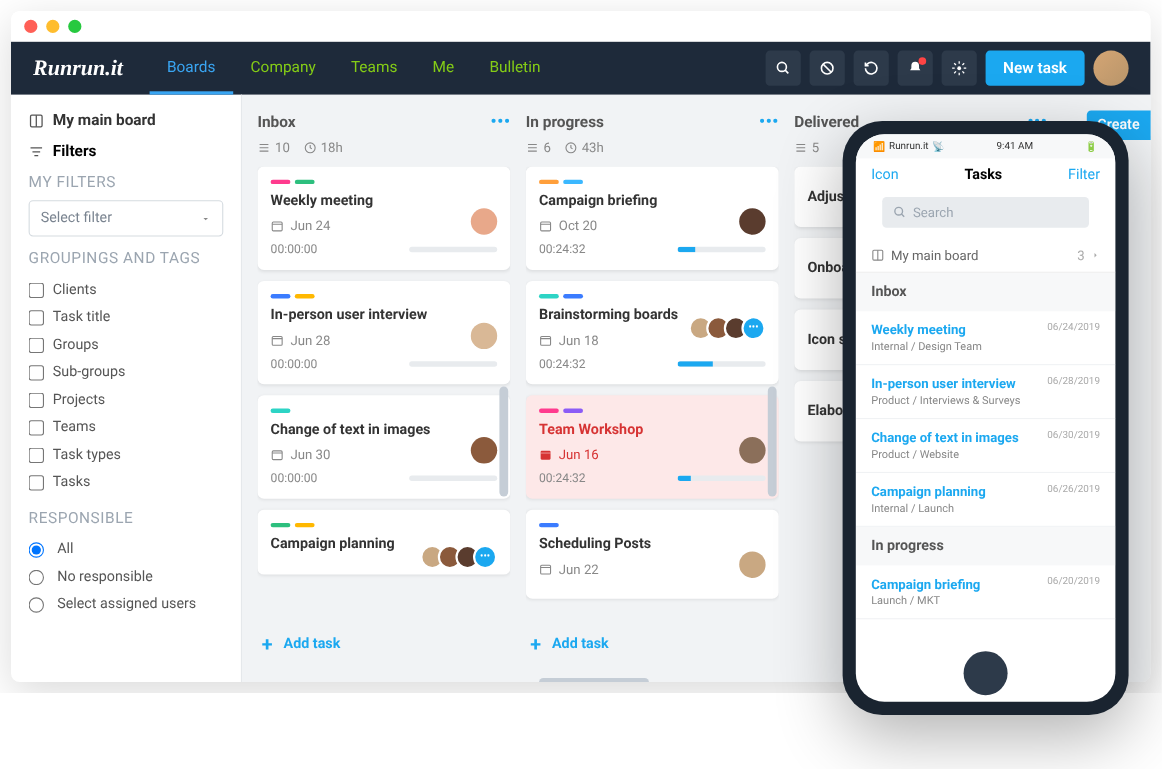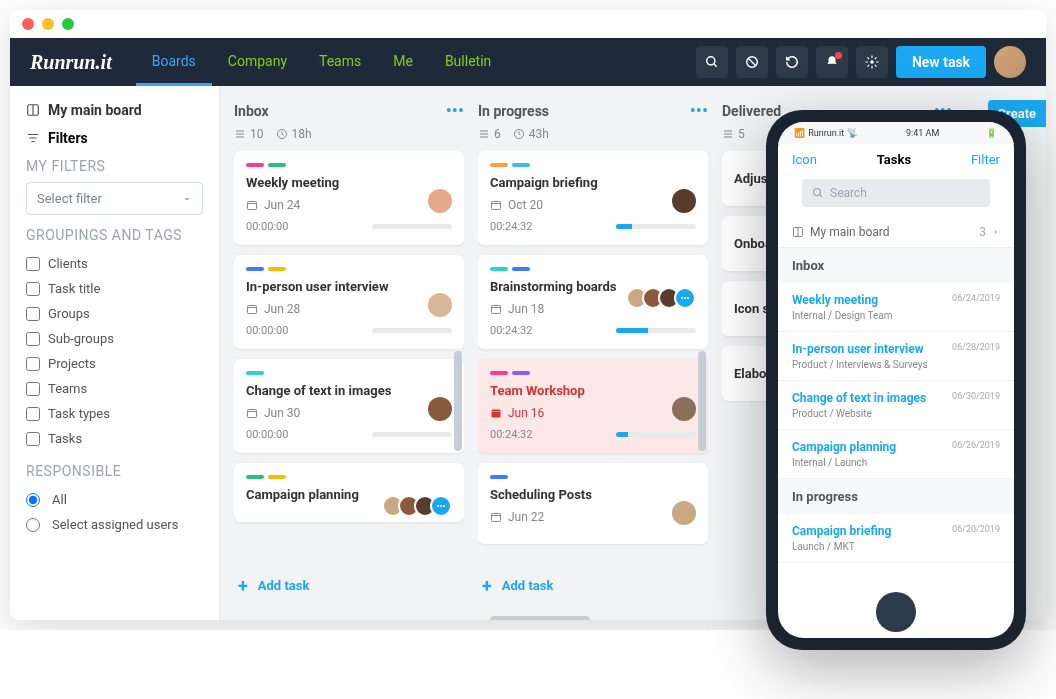--- a/index.html
+++ b/index.html
@@ -189,20 +189,24 @@
           </label>
         </div>
       <div class="section-label">RESPONSIBLE</div>
       <div id="radios">
           <label class="radio-item">
             <input type="radio" name="resp" checked="" style="">
             <span>All</span>
           </label>
           <label class="radio-item">
             <input type="radio" name="resp" style="">
+            <span>No responsible</span>
+          </label>
+          <label class="radio-item">
+            <input type="radio" name="resp" style="">
             <span>Select assigned users</span>
           </label>
         </div>
     </div>
     <div class="board-area">
       <div id="columns" style="display:flex;gap:14px">
           <div class="column">
             <div class="col-header">
               <span class="col-title">Inbox</span>
               <span class="col-menu">•••</span>

